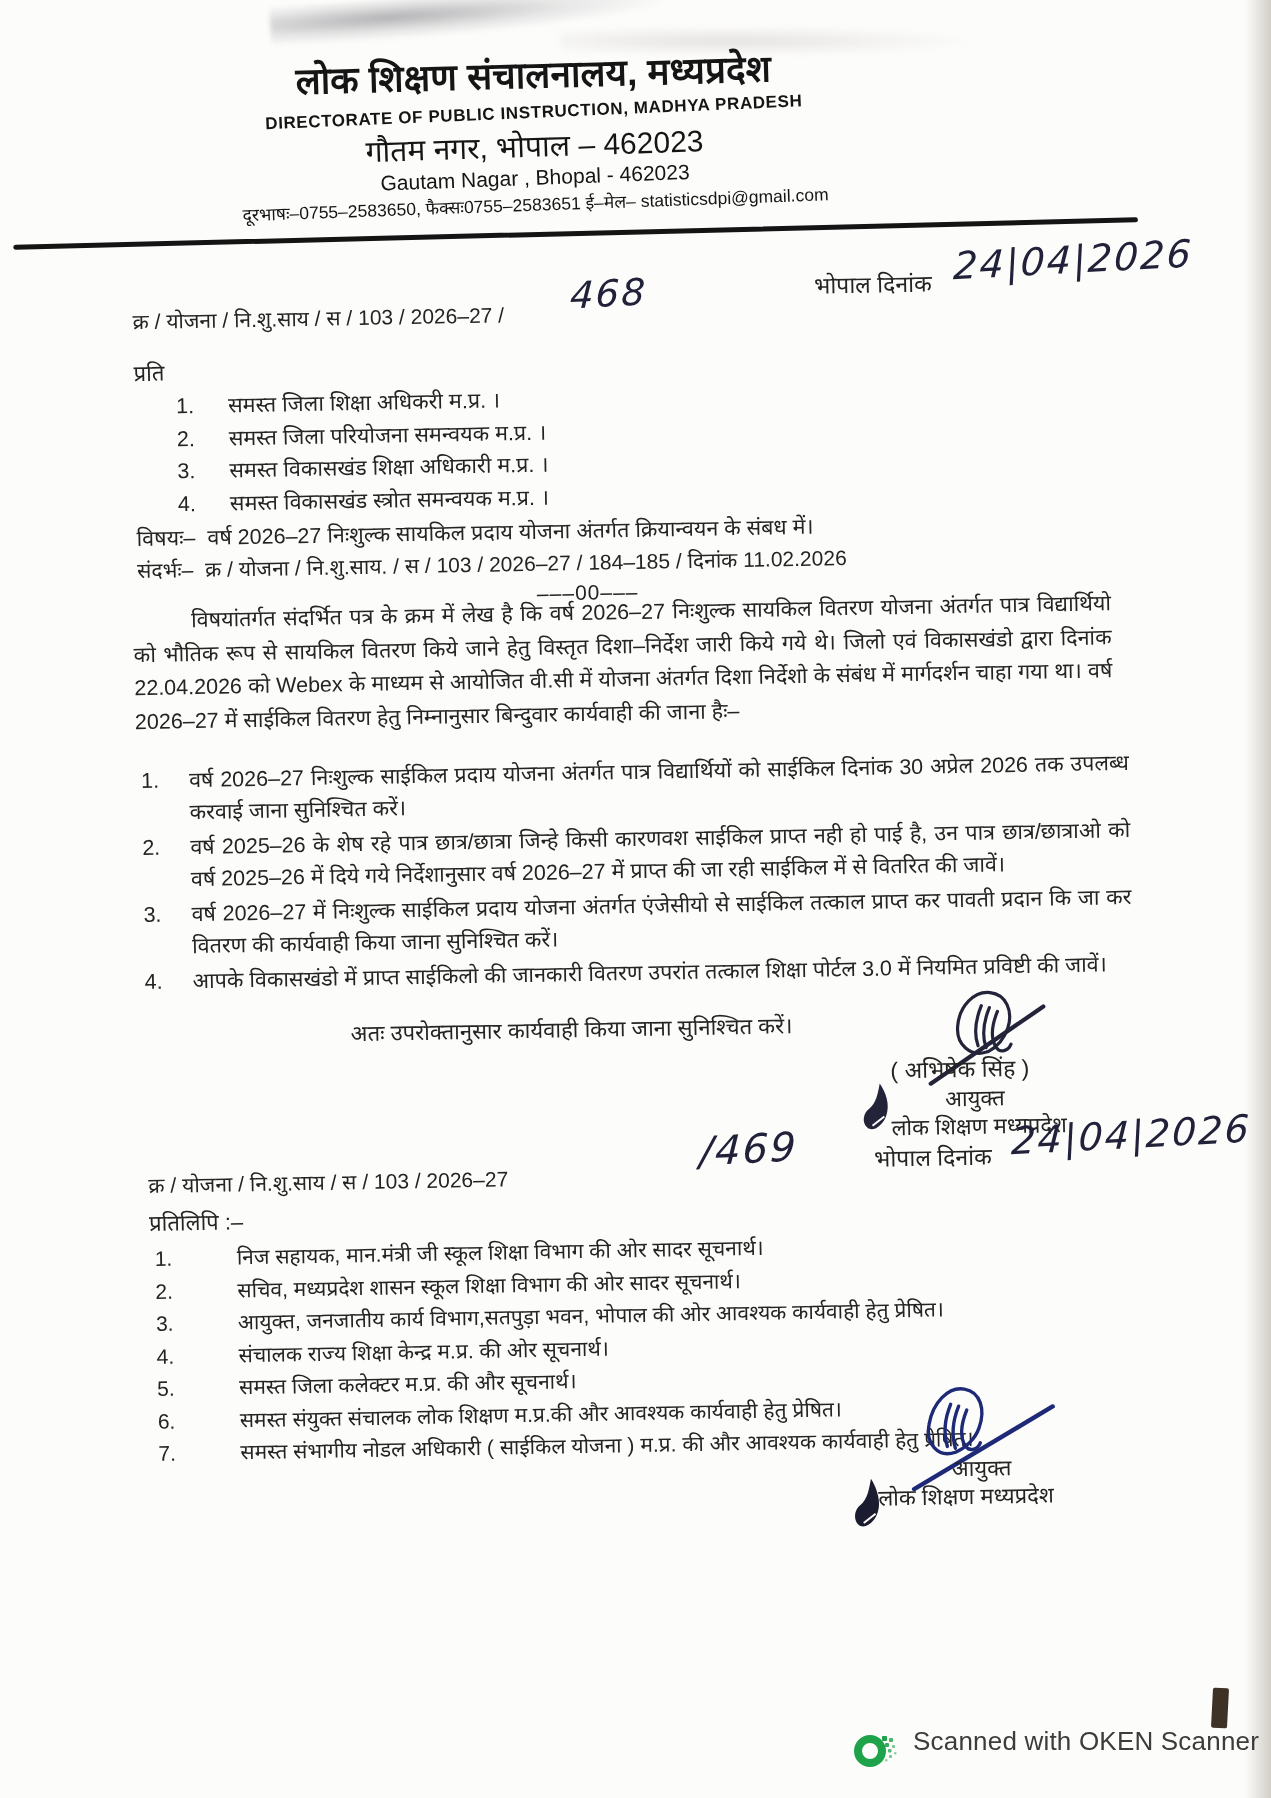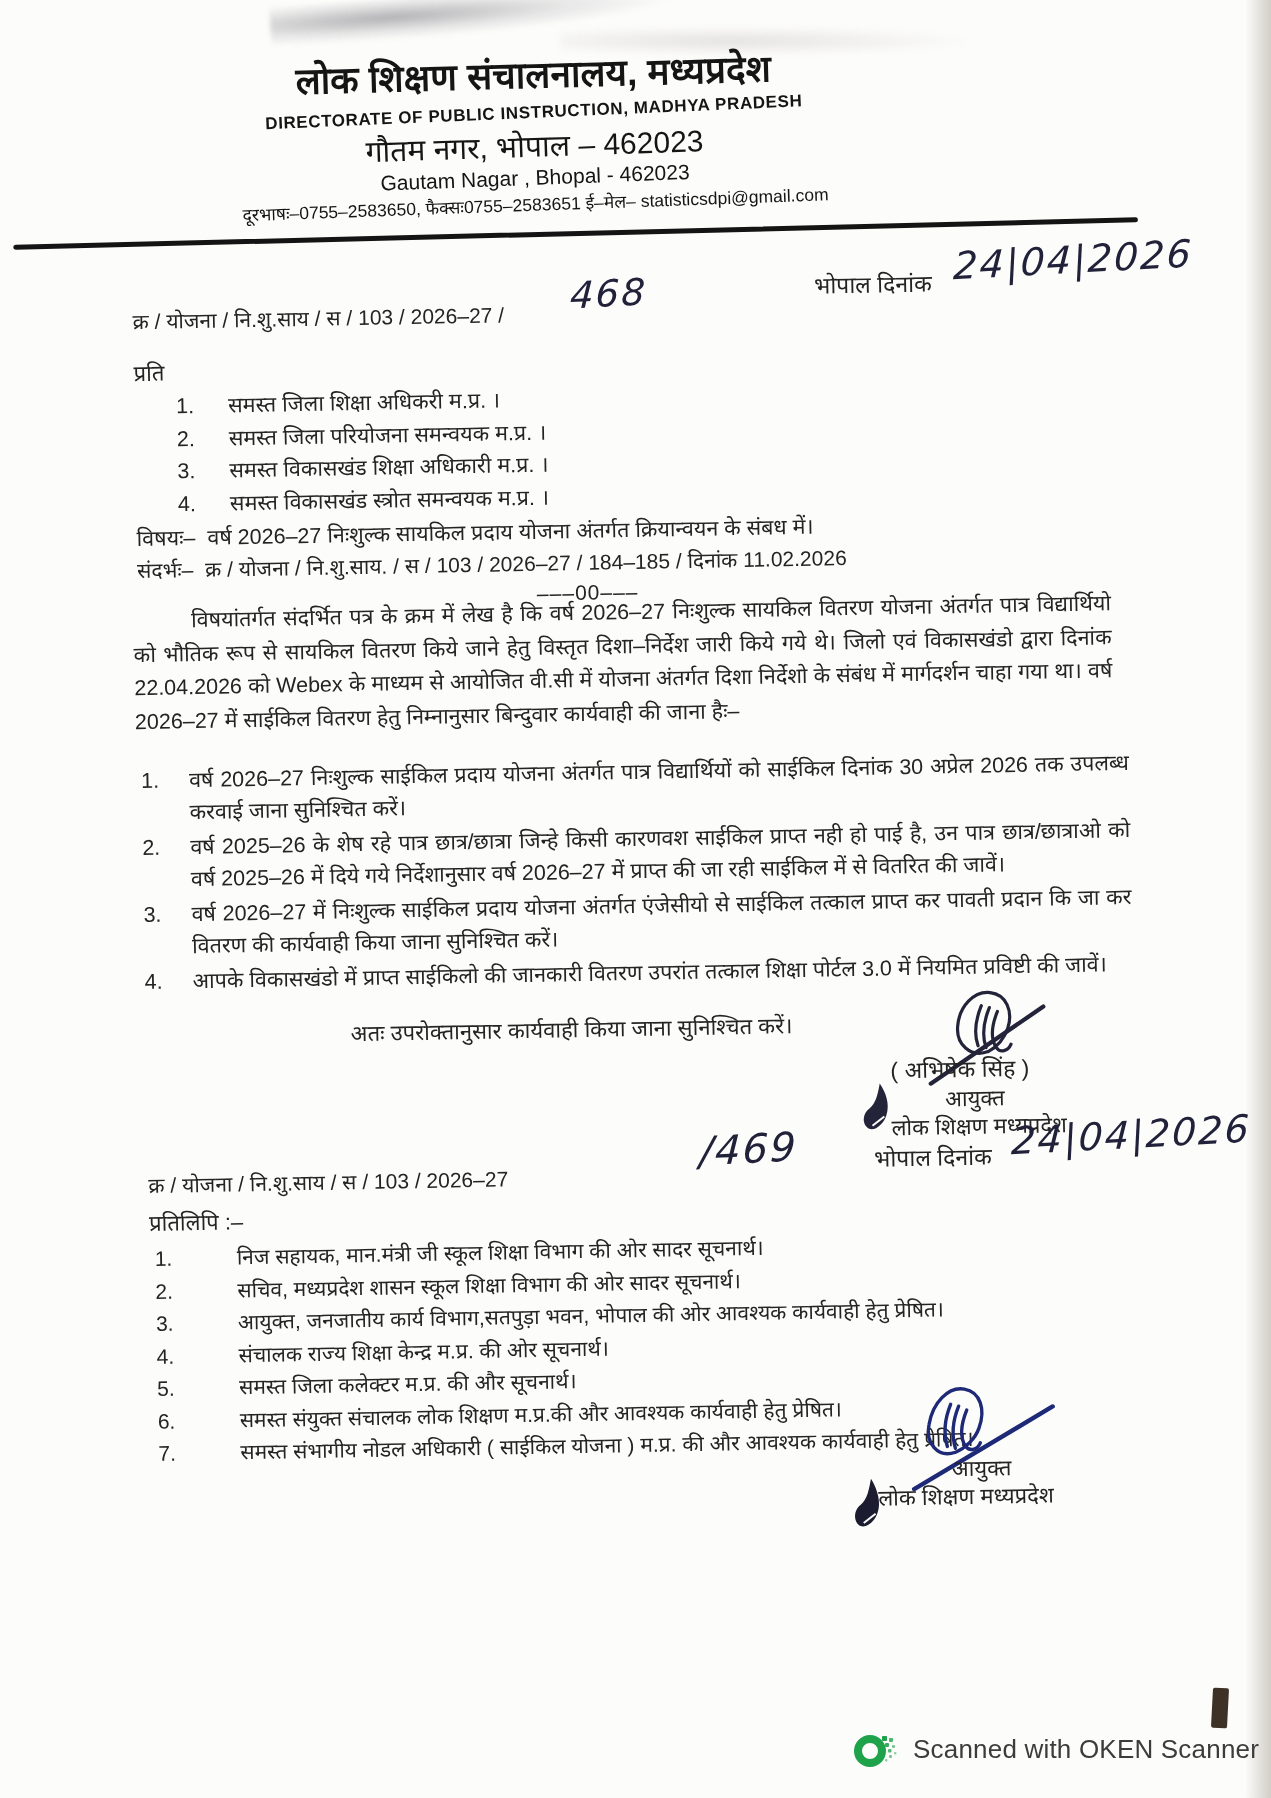--- a/index.html
+++ b/index.html
@@ -63,21 +63,21 @@
 
   .copy-label{left:140px;top:1198px;font-size:22px;}
   .copy-list{left:145px;top:1234px;width:1010px;}
   .copy-list .row{grid-template-columns:82px 1fr;font-size:21px;line-height:32.5px;}
 
   .sig2-svg{left:872px;top:1388px;}
   .sig2-desig{left:938px;top:1458px;font-size:22px;}
   .sig2-office{left:864px;top:1486px;font-size:22px;}
   .nib2{left:836px;top:1480px;}
 
-  .watermark{left:852px;top:1726px;display:flex;align-items:center;gap:14px;}
+  .watermark{left:852px;top:1726px;display:flex;align-items:flex-start;gap:14px;}
   .wm-text{font-size:26px;color:#3c3c3c;font-weight:500;letter-spacing:.2px;}
 </style>
 </head>
 <body>
 
 <div class="page">
 
   <div class="abs smudge-top"></div>
   <div class="abs smudge-top2"></div>
   <div class="abs edge-shadow"></div>

